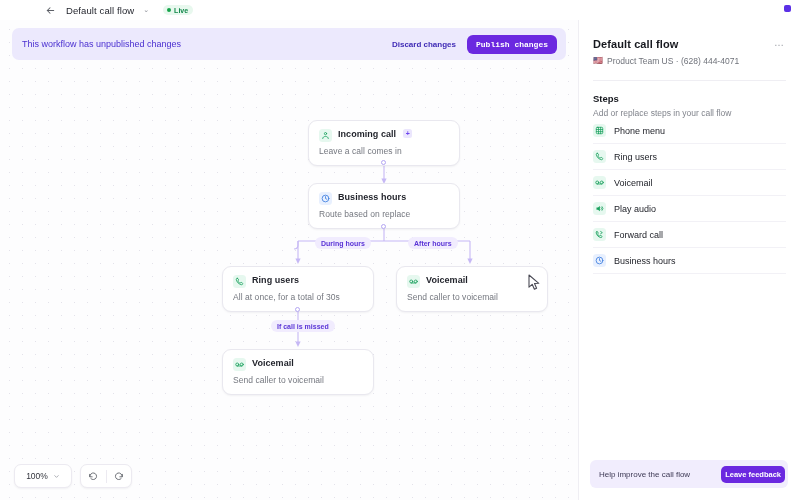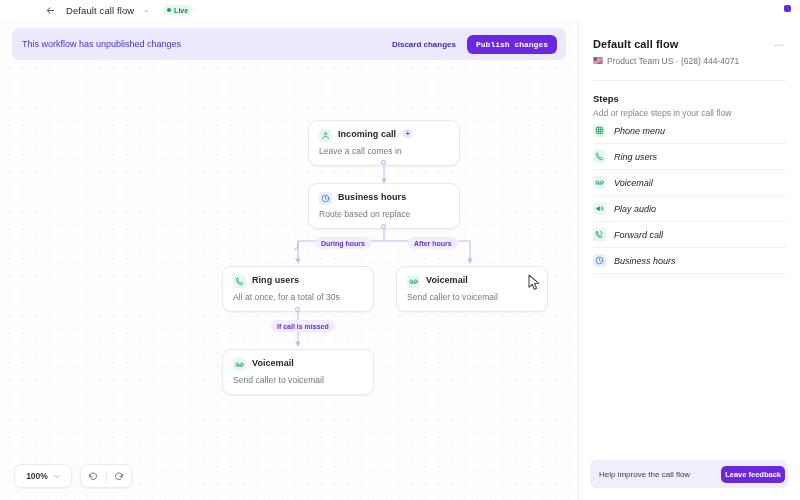--- a/index.html
+++ b/index.html
@@ -115,21 +115,21 @@
   
   .cursor { position: absolute; left: 528px; top: 254px; z-index: 30; }
 
   
   .zoomctl {
     position: absolute; left: 14px; bottom: 12px; height: 24px; width: 58px;
     background: #ffffff; border: 1px solid #eceaf1; border-radius: 7px;
     display: flex; align-items: center; justify-content: center; gap: 5px;
     box-shadow: 0 1px 2px rgba(20,18,40,.05); z-index: 20; cursor: pointer;
   }
-  .zoomctl span { font-size: 8.5px; color: #33353d; font-weight: 700; }
+  .zoomctl span { font-size: 8.5px; color: #33353d; font-weight: 400; }
   .histctl {
     position: absolute; left: 80px; bottom: 12px; height: 24px; width: 52px;
     background: #ffffff; border: 1px solid #eceaf1; border-radius: 7px;
     display: flex; align-items: center; box-shadow: 0 1px 2px rgba(20,18,40,.05);
     z-index: 20;
   }
   .histbtn {
     flex: 1; display: flex; align-items: center; justify-content: center;
     height: 100%; cursor: pointer;
   }
@@ -156,21 +156,21 @@
   }
   .step-row {
     display: flex; align-items: center; gap: 8px; height: 26px;
     border-bottom: 1px solid #f2f1f6; cursor: pointer;
   }
   .step-row:last-child { border-bottom: 1px solid #f2f1f6; }
   .step-ico {
     width: 13px; height: 13px; border-radius: 3.5px; flex: none;
     display: flex; align-items: center; justify-content: center;
   }
-  .step-label { font-size: 9px; color: #22242b; font-style: italic; }
+  .step-label { font-size: 9px; color: #22242b; }
 
   
   .feedback {
     position: absolute; right: 12px; bottom: 12px; width: 198px; height: 28px;
     background: #f1edfd; border-radius: 6px; display: flex; align-items: center;
     padding: 0 3px 0 9px; z-index: 25;
   }
   .feedback-text { font-size: 8px; color: #3e3a55; flex: 1; }
   .feedback-btn {
     font-size: 7.5px; font-weight: 700; color: #ffffff; background: #6b28e0;

